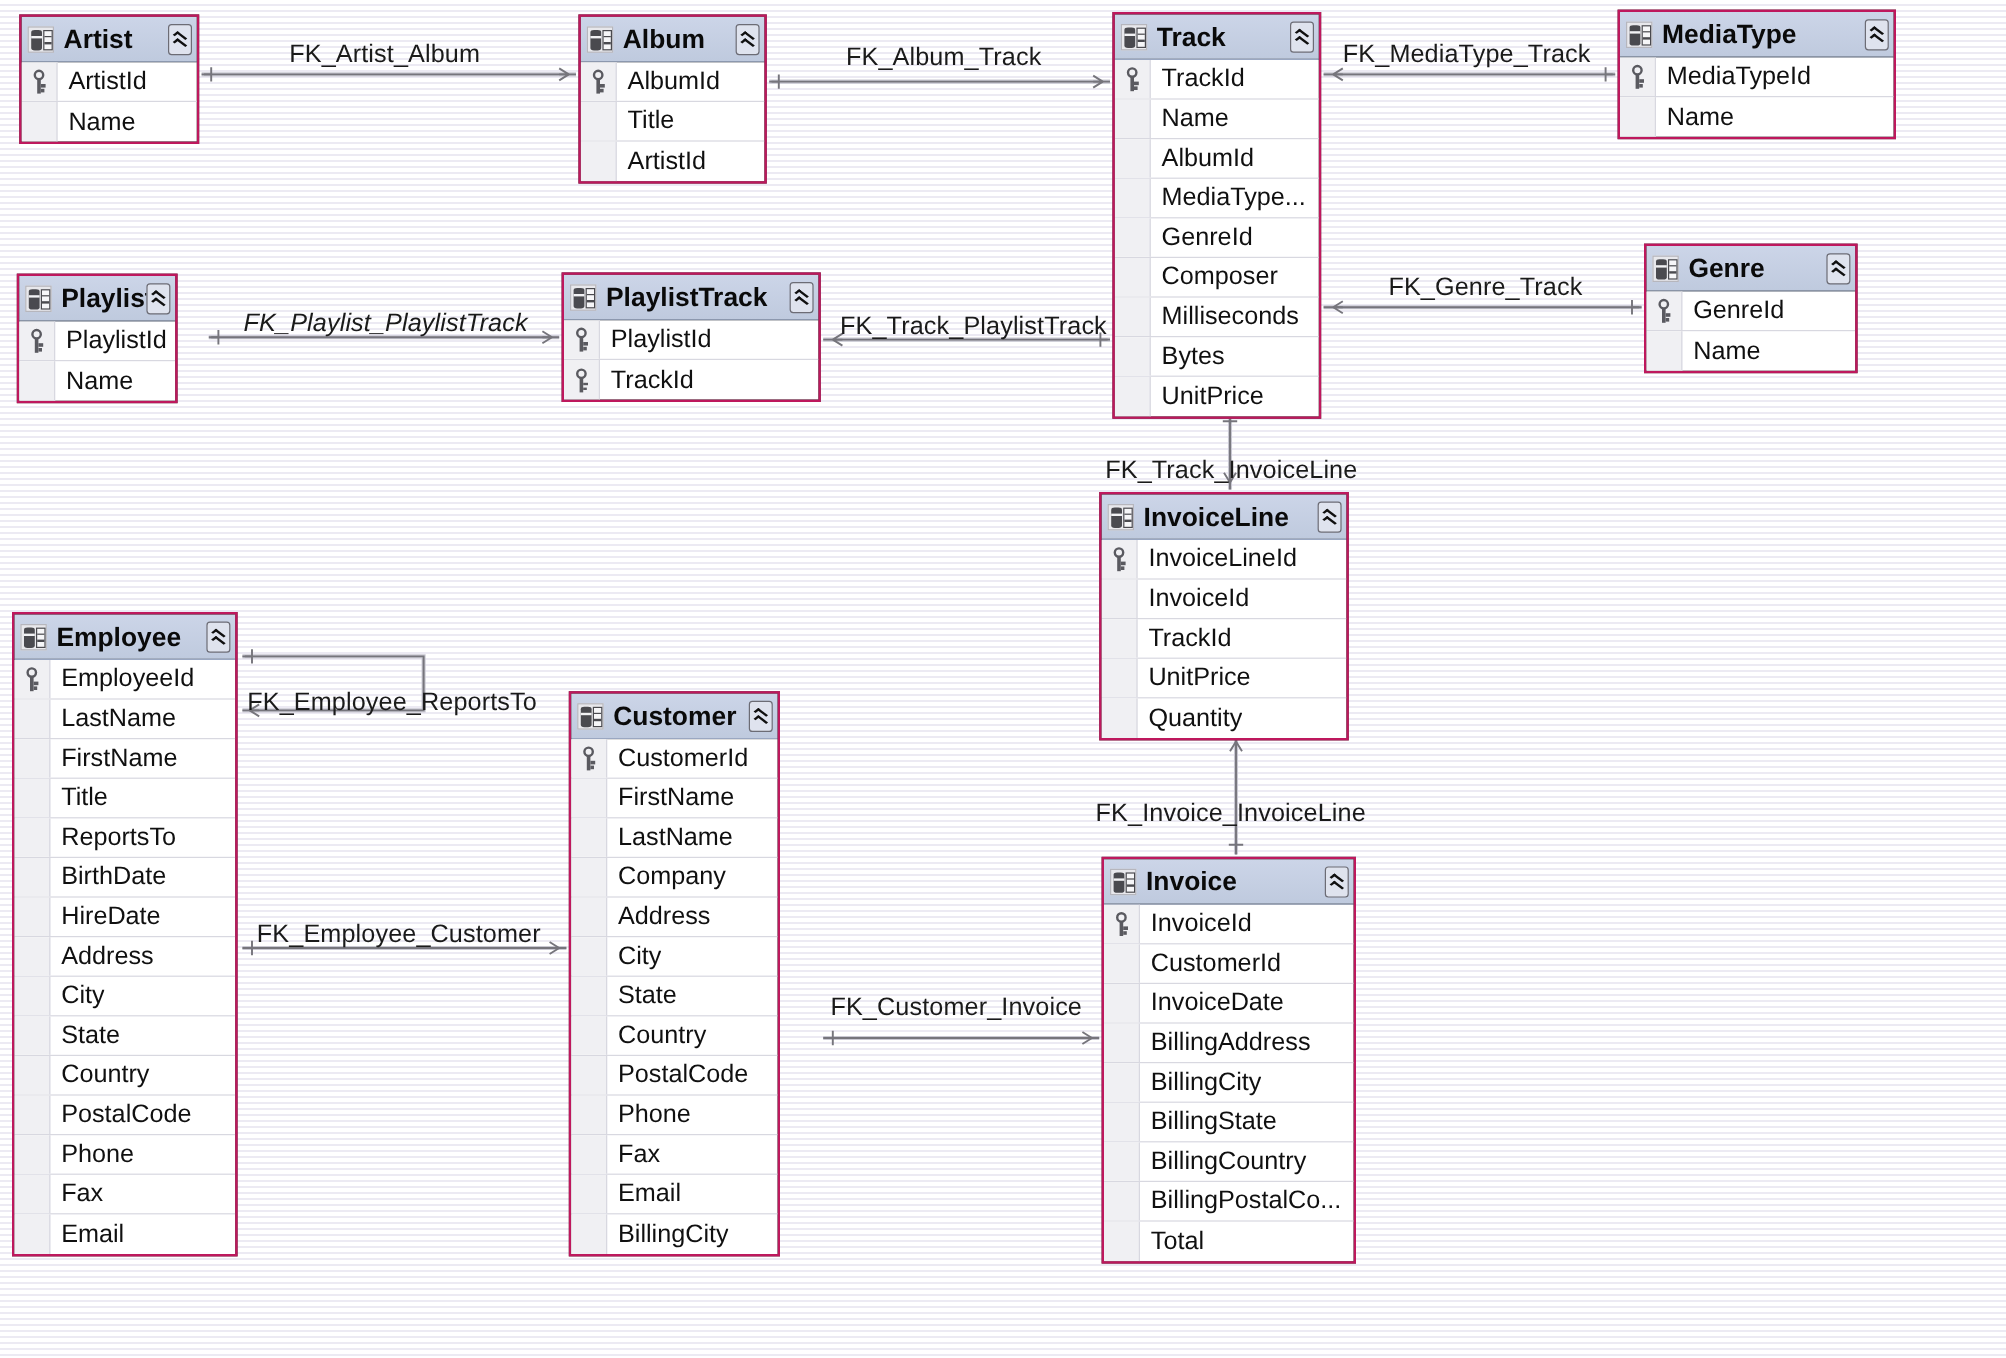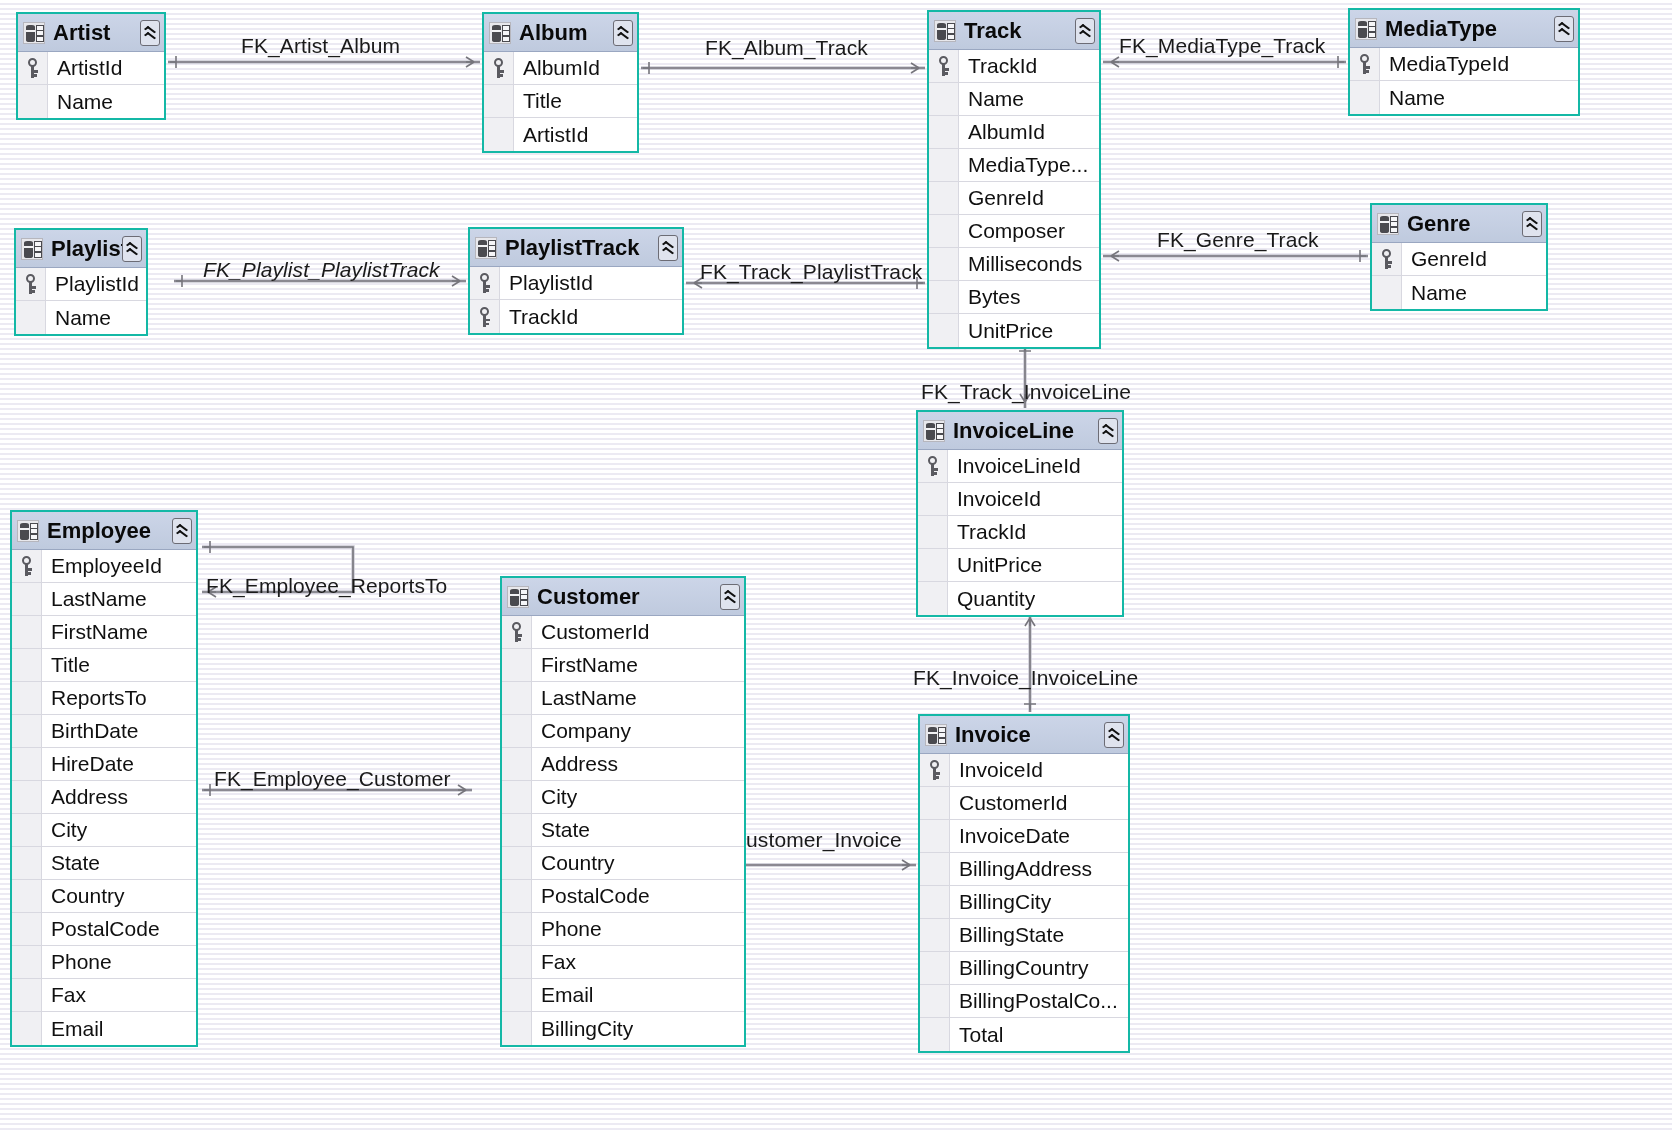--- a/index.html
+++ b/index.html
@@ -51,21 +51,21 @@
     font-size: 21px;
     color: #1a1a1a;
     white-space: nowrap;
     letter-spacing: 0.1px;
     background: transparent;
   }
 
   
   .tbl {
     position: absolute;
-    border: 2px solid #14b8a6;
+    border: 2px solid #be185d;
     background: #404040;
     box-sizing: border-box;
     overflow: hidden;
   }
 
   .tbl-header {
     display: flex;
     align-items: center;
     height: 38px;
     background: linear-gradient(to bottom, #ccd5e8 0%, #bfcade 100%);
@@ -659,21 +659,21 @@
           <div class="row">
             <div class="row-gutter"></div>
             <div class="row-name">Fax</div>
           </div>
           <div class="row">
             <div class="row-gutter"></div>
             <div class="row-name">Email</div>
           </div>
         </div>
       </div>
-      <div class="tbl" style="left: 500px; top: 576px; width: 246px;">
+      <div class="tbl" style="left: 474px; top: 576px; width: 176px;">
         <div class="tbl-header">
           <span class="tbl-icon">
             <span class="cyl"></span>
             <span class="grid"></span>
           </span>
           <span class="tbl-title">Customer</span>
           <span class="collapse-btn"></span>
         </div>
         <div class="tbl-body">
           <div class="row">

